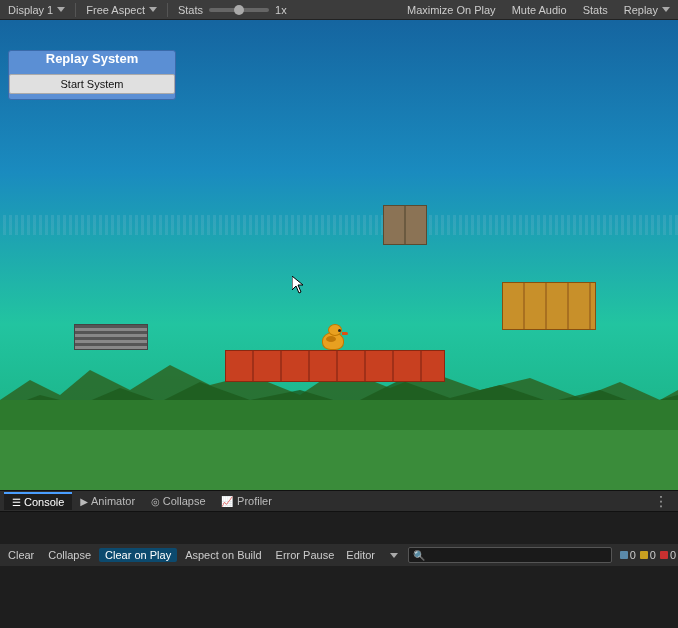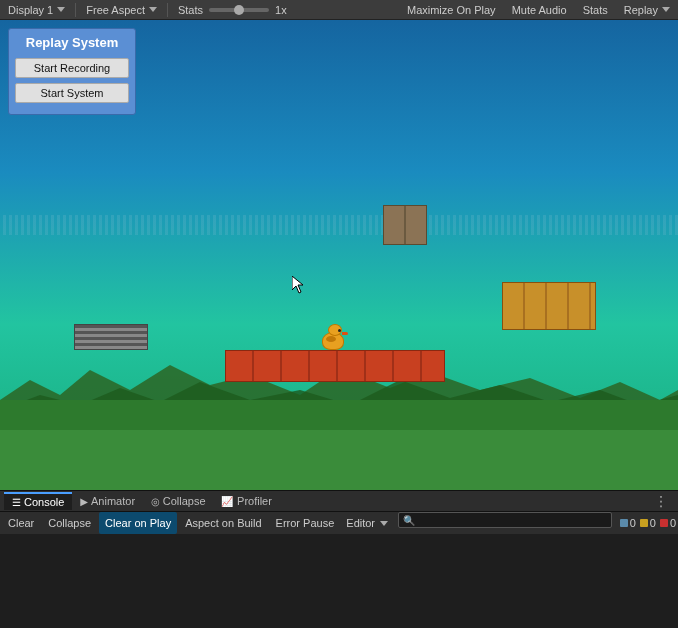--- a/index.html
+++ b/index.html
@@ -222,27 +222,27 @@
       top: 256px;
       left: 292px;
       width: 12px;
       height: 18px;
       z-index: 10;
     }
 
     
     .replay-panel {
       position: absolute;
-      top: 8px;
+      top: 30px;
       left: 8px;
-      width: 128px;
+      width: 168px;
       background: #5b8fd4;
       border: 1px solid #3a6aaa;
       border-radius: 3px;
-      padding: 6px;
+      padding: 0;
       z-index: 20;
     }
     .replay-panel-title {
       font-size: 13px;
       font-weight: bold;
       color: #fff;
       text-align: center;
       margin-bottom: 8px;
     }
     .replay-btn {
@@ -294,39 +294,41 @@
       cursor: pointer;
       color: #aaa;
       font-size: 14px;
     }
 
     
     .bottom-toolbar {
       height: 22px;
       background: #2d2d2d;
       display: flex;
+      align-items: center;
       padding: 0 2px;
       gap: 2px;
       flex-shrink: 0;
+      margin-top: 32px;
     }
     .toolbar-btn {
       padding: 1px 6px;
       font-size: 11px;
       color: #ccc;
       background: transparent;
       border: none;
       border-radius: 2px;
       cursor: pointer;
       white-space: nowrap;
     }
     .toolbar-btn.active { background: #0c4a6e; color: #fff; }
     .toolbar-dropdown {
       display: flex;
       align-items: center;
-      gap: 2px;
+      gap: 12px;
       padding: 1px 4px;
       color: #ccc;
       cursor: pointer;
       font-size: 11px;
     }
     .search-box {
       flex: 1;
       margin: 0 4px;
       height: 16px;
       background: #1a1a1a;
@@ -462,21 +464,20 @@
     <div class="duck-beak"></div>
     <div class="duck-wing"></div>
   </div>
 
   <svg class="cursor" viewBox="0 0 12 18">
     <polygon points="0,0 0,14 4,10 7,17 9,16 6,9 11,9" fill="white" stroke="black" stroke-width="1"></polygon>
   </svg>
 
   <div class="replay-panel">
     <div class="replay-panel-title">Replay System</div>
-    <button class="replay-btn">Start Recording</button>
     <button class="replay-btn">Start System</button>
   </div>
 </div>
 
 <div class="bottom-tabs">
   <div class="tab-item active">
     <span class="tab-icon">☰</span>
     <span>Console</span>
   </div>
   <div class="tab-item">

